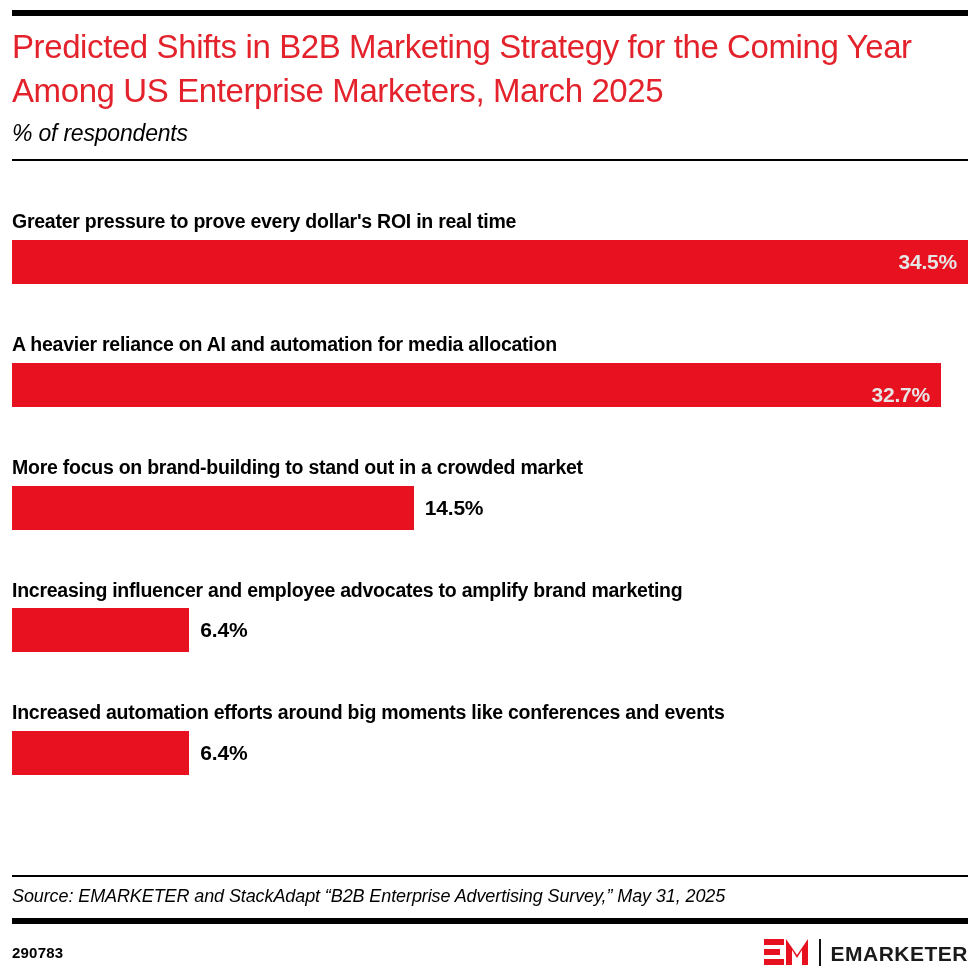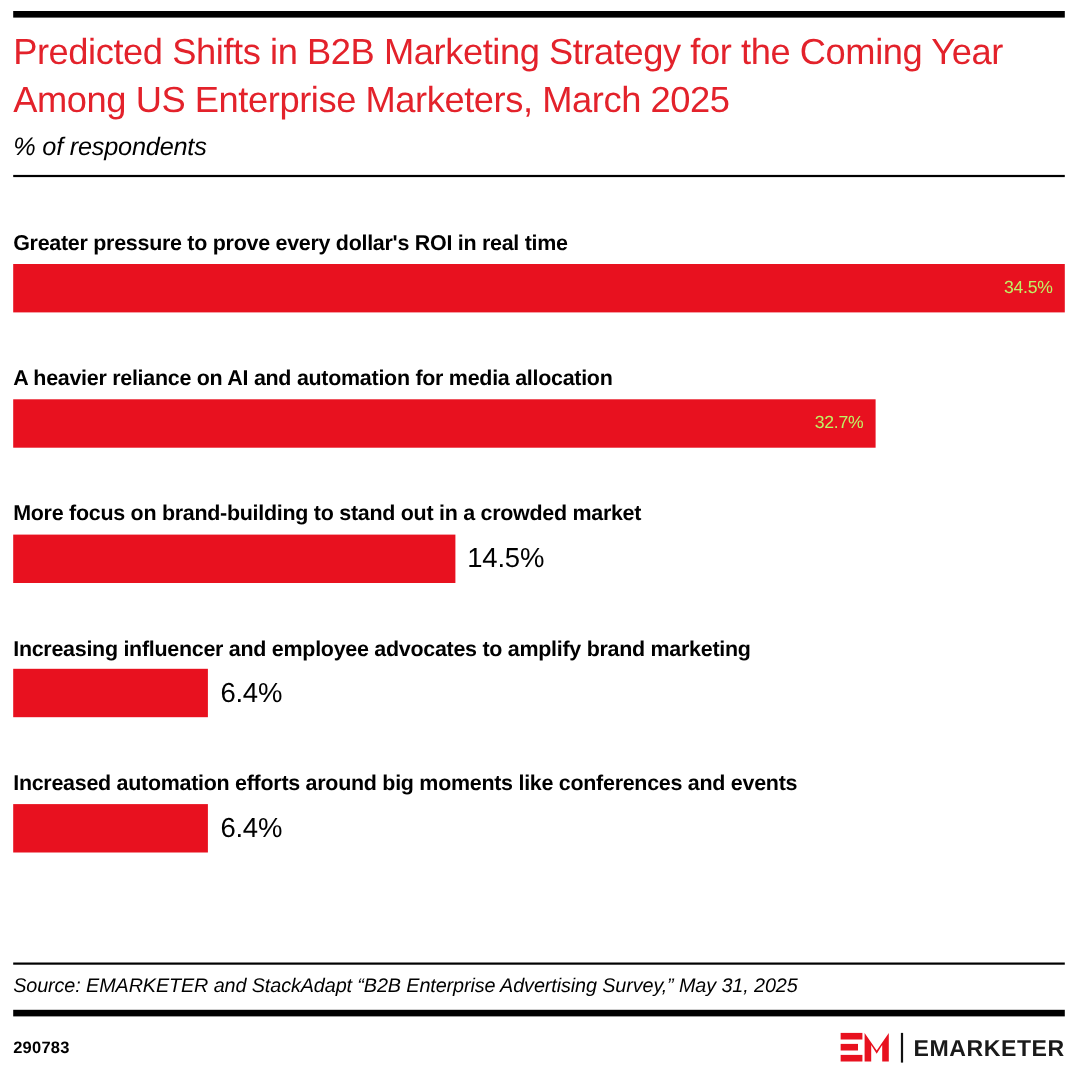--- a/index.html
+++ b/index.html
@@ -78,31 +78,31 @@
   }
   .bar {
     height: 44px;
     background: #e8111f;
     display: flex;
     align-items: center;
     justify-content: flex-end;
     box-sizing: border-box;
   }
   .bar-value-inside {
-    color: #bef264;
-    font-size: 16px;
-    font-weight: normal;
+    color: #e5e5e5;
+    font-size: 21px;
+    font-weight: bold;
     padding-right: 11px;
     letter-spacing: -0.2px;
     white-space: nowrap;
   }
   .bar-value-outside {
     color: #000000;
-    font-size: 25px;
-    font-weight: normal;
+    font-size: 21px;
+    font-weight: bold;
     padding-left: 11px;
     letter-spacing: -0.2px;
     white-space: nowrap;
   }
 
   
   .footer {
     position: absolute;
     left: 12px;
     right: 12px;
@@ -168,21 +168,21 @@
         <div class="bar-label">Greater pressure to prove every dollar's ROI in real time</div>
         <div class="bar-row">
           <div class="bar" style="width: 956px; background: rgb(232, 17, 31);">
             <span class="bar-value-inside">34.5%</span>
           </div>
         </div>
       </div>
       <div class="bar-group">
         <div class="bar-label">A heavier reliance on AI and automation for media allocation</div>
         <div class="bar-row">
-          <div class="bar" style="width: 784px; background: rgb(232, 17, 31);">
+          <div class="bar" style="width: 929px; background: rgb(232, 17, 31); align-items: flex-end;">
             <span class="bar-value-inside">32.7%</span>
           </div>
         </div>
       </div>
       <div class="bar-group">
         <div class="bar-label">More focus on brand-building to stand out in a crowded market</div>
         <div class="bar-row">
           <div class="bar" style="width: 401.797px; background: rgb(232, 17, 31);"></div>
           <span class="bar-value-outside">14.5%</span>
         </div>

